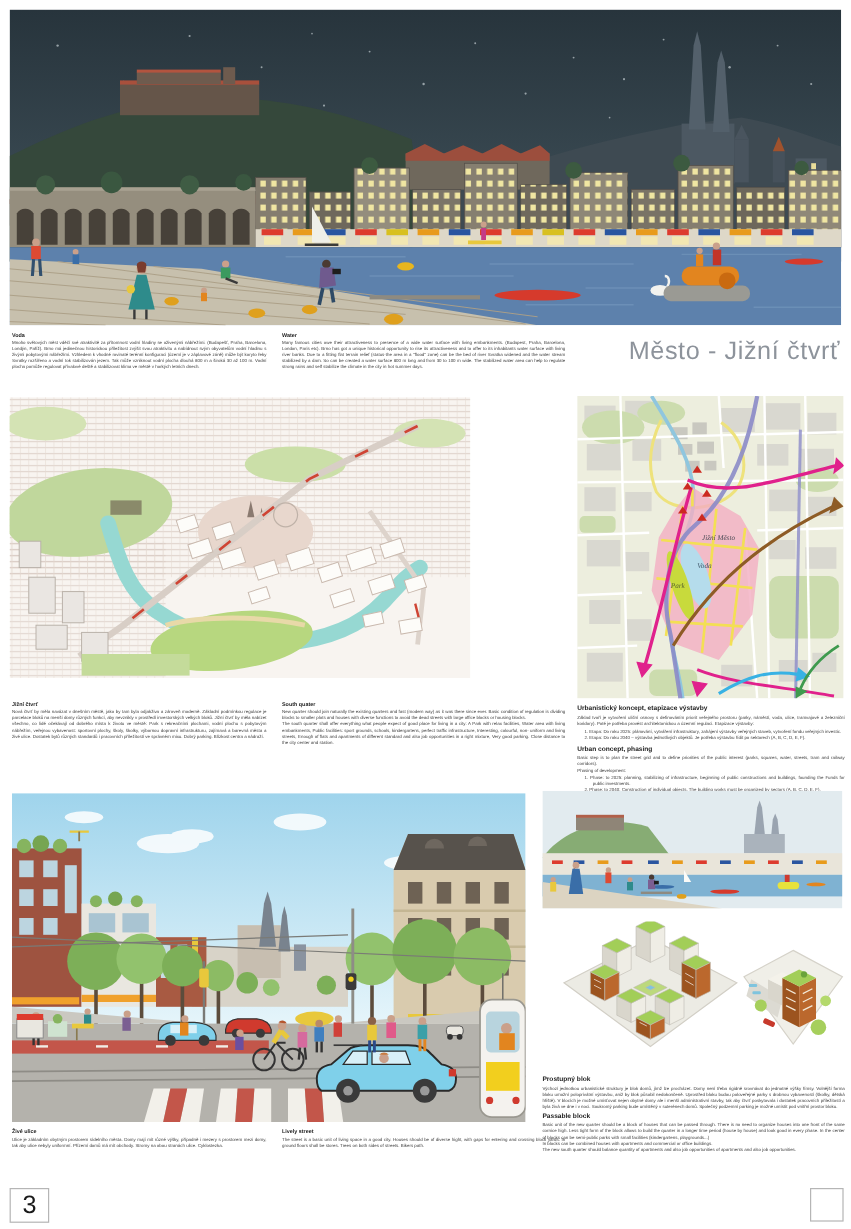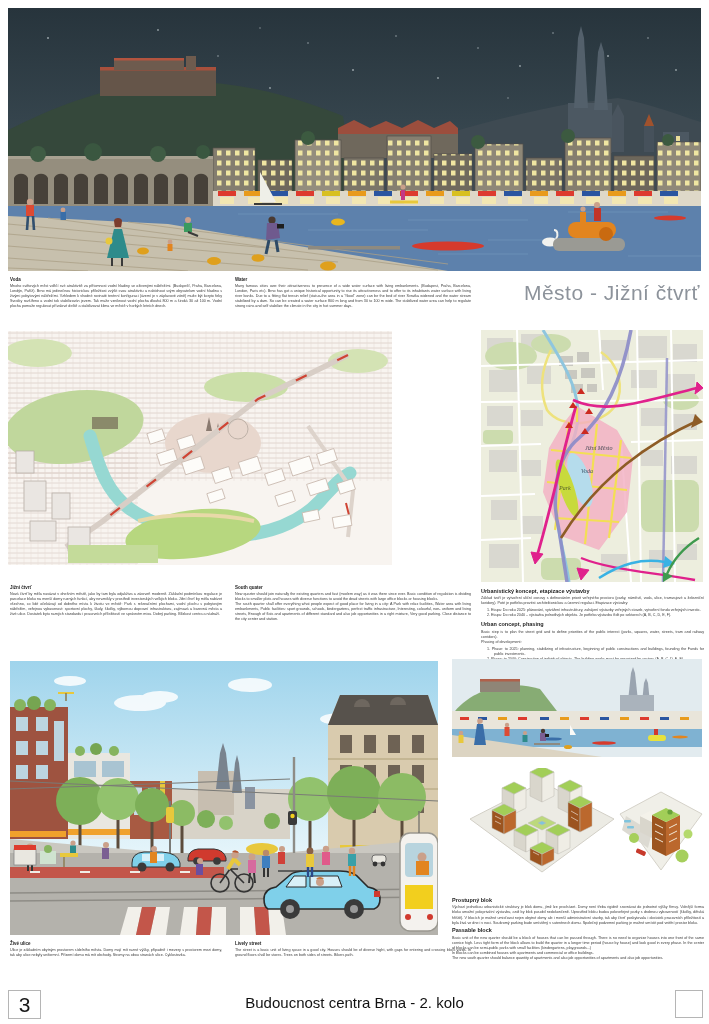--- a/index.html
+++ b/index.html
@@ -963,16 +963,15 @@
   <div class="abs" style="left:235px;top:940px;width:236px;">
     <div class="tx">
       <div class="h">Lively street</div>
       <p>The street is a basic unit of living space in a good city. Houses should be of diverse hight, with gaps for entering and crossing block yards. In ground floors shall be stores. Trees on both sides of streets. Bikers path.</p>
     </div>
   </div>
 
   <div class="abs footer-num" style="left:8px;top:990px;width:31px;height:27px;">
     <span>3</span>
   </div>
-  <div class="abs footer-title" style="left:0;top:994px;">Budoucnost centra Brna - 2. kolo</div>
   <div class="abs footer-box" style="left:675px;top:990px;width:26px;height:26px;"></div>
 
 </div>
 
 </body></html>

